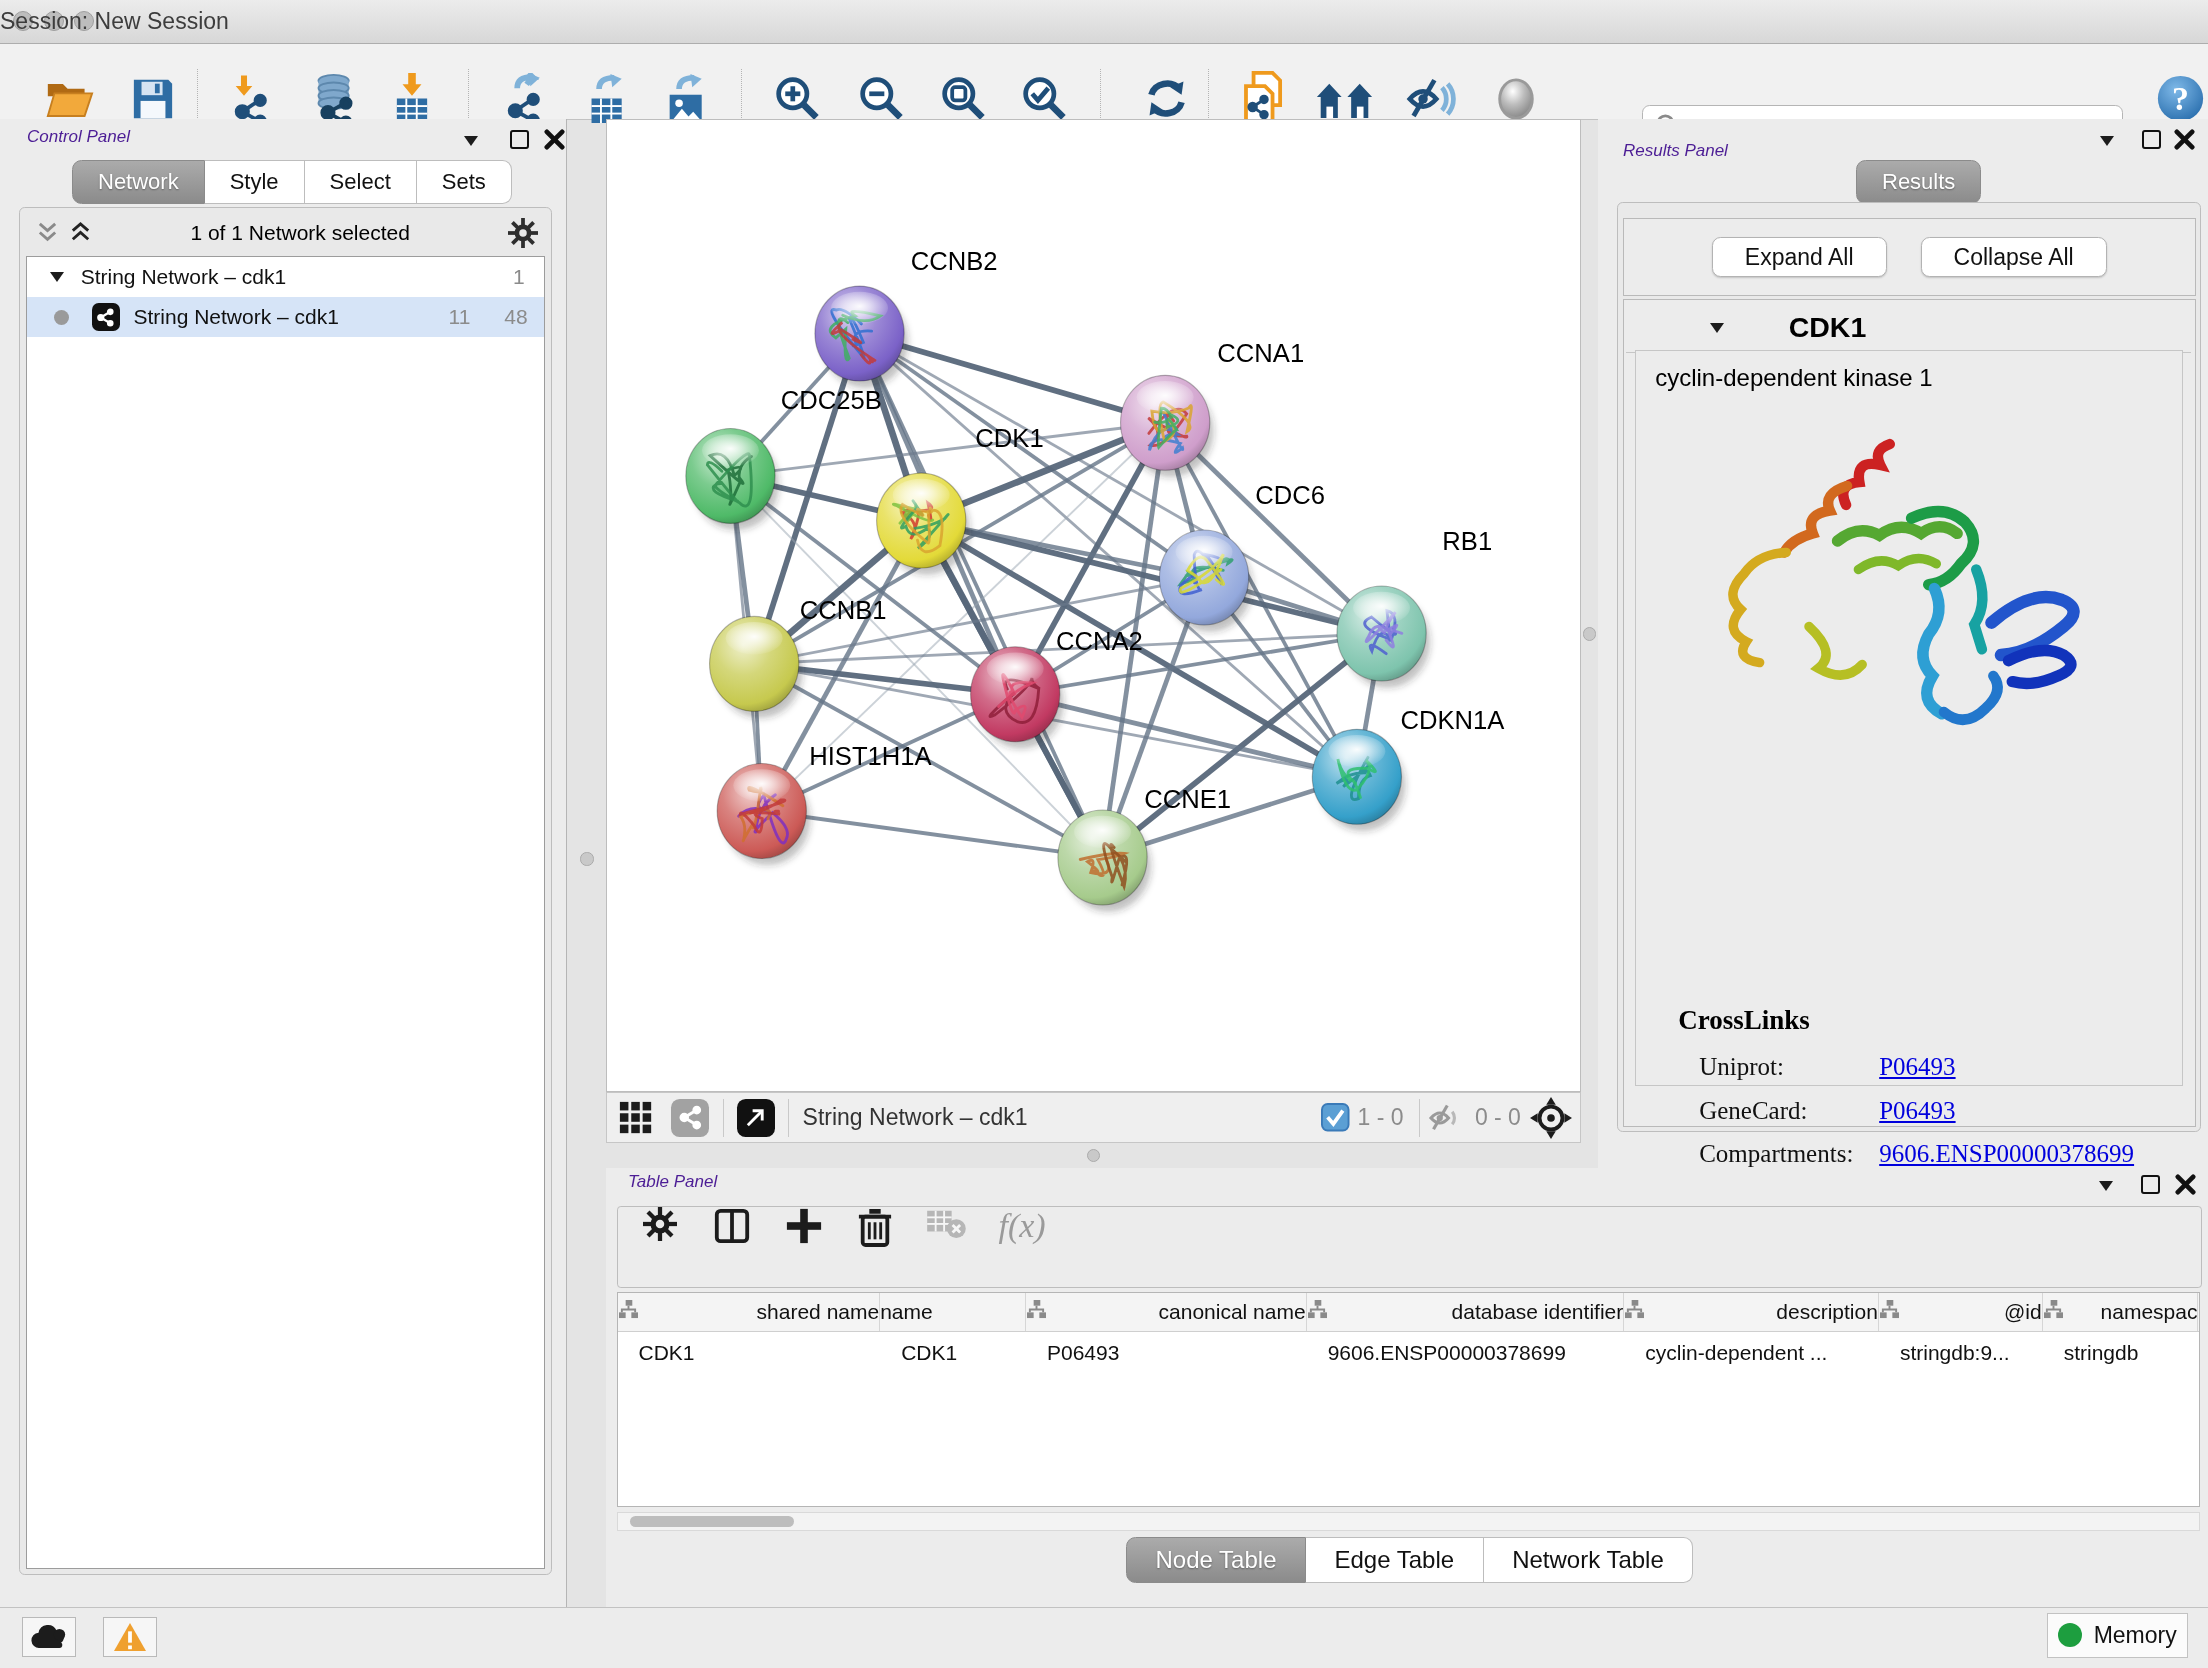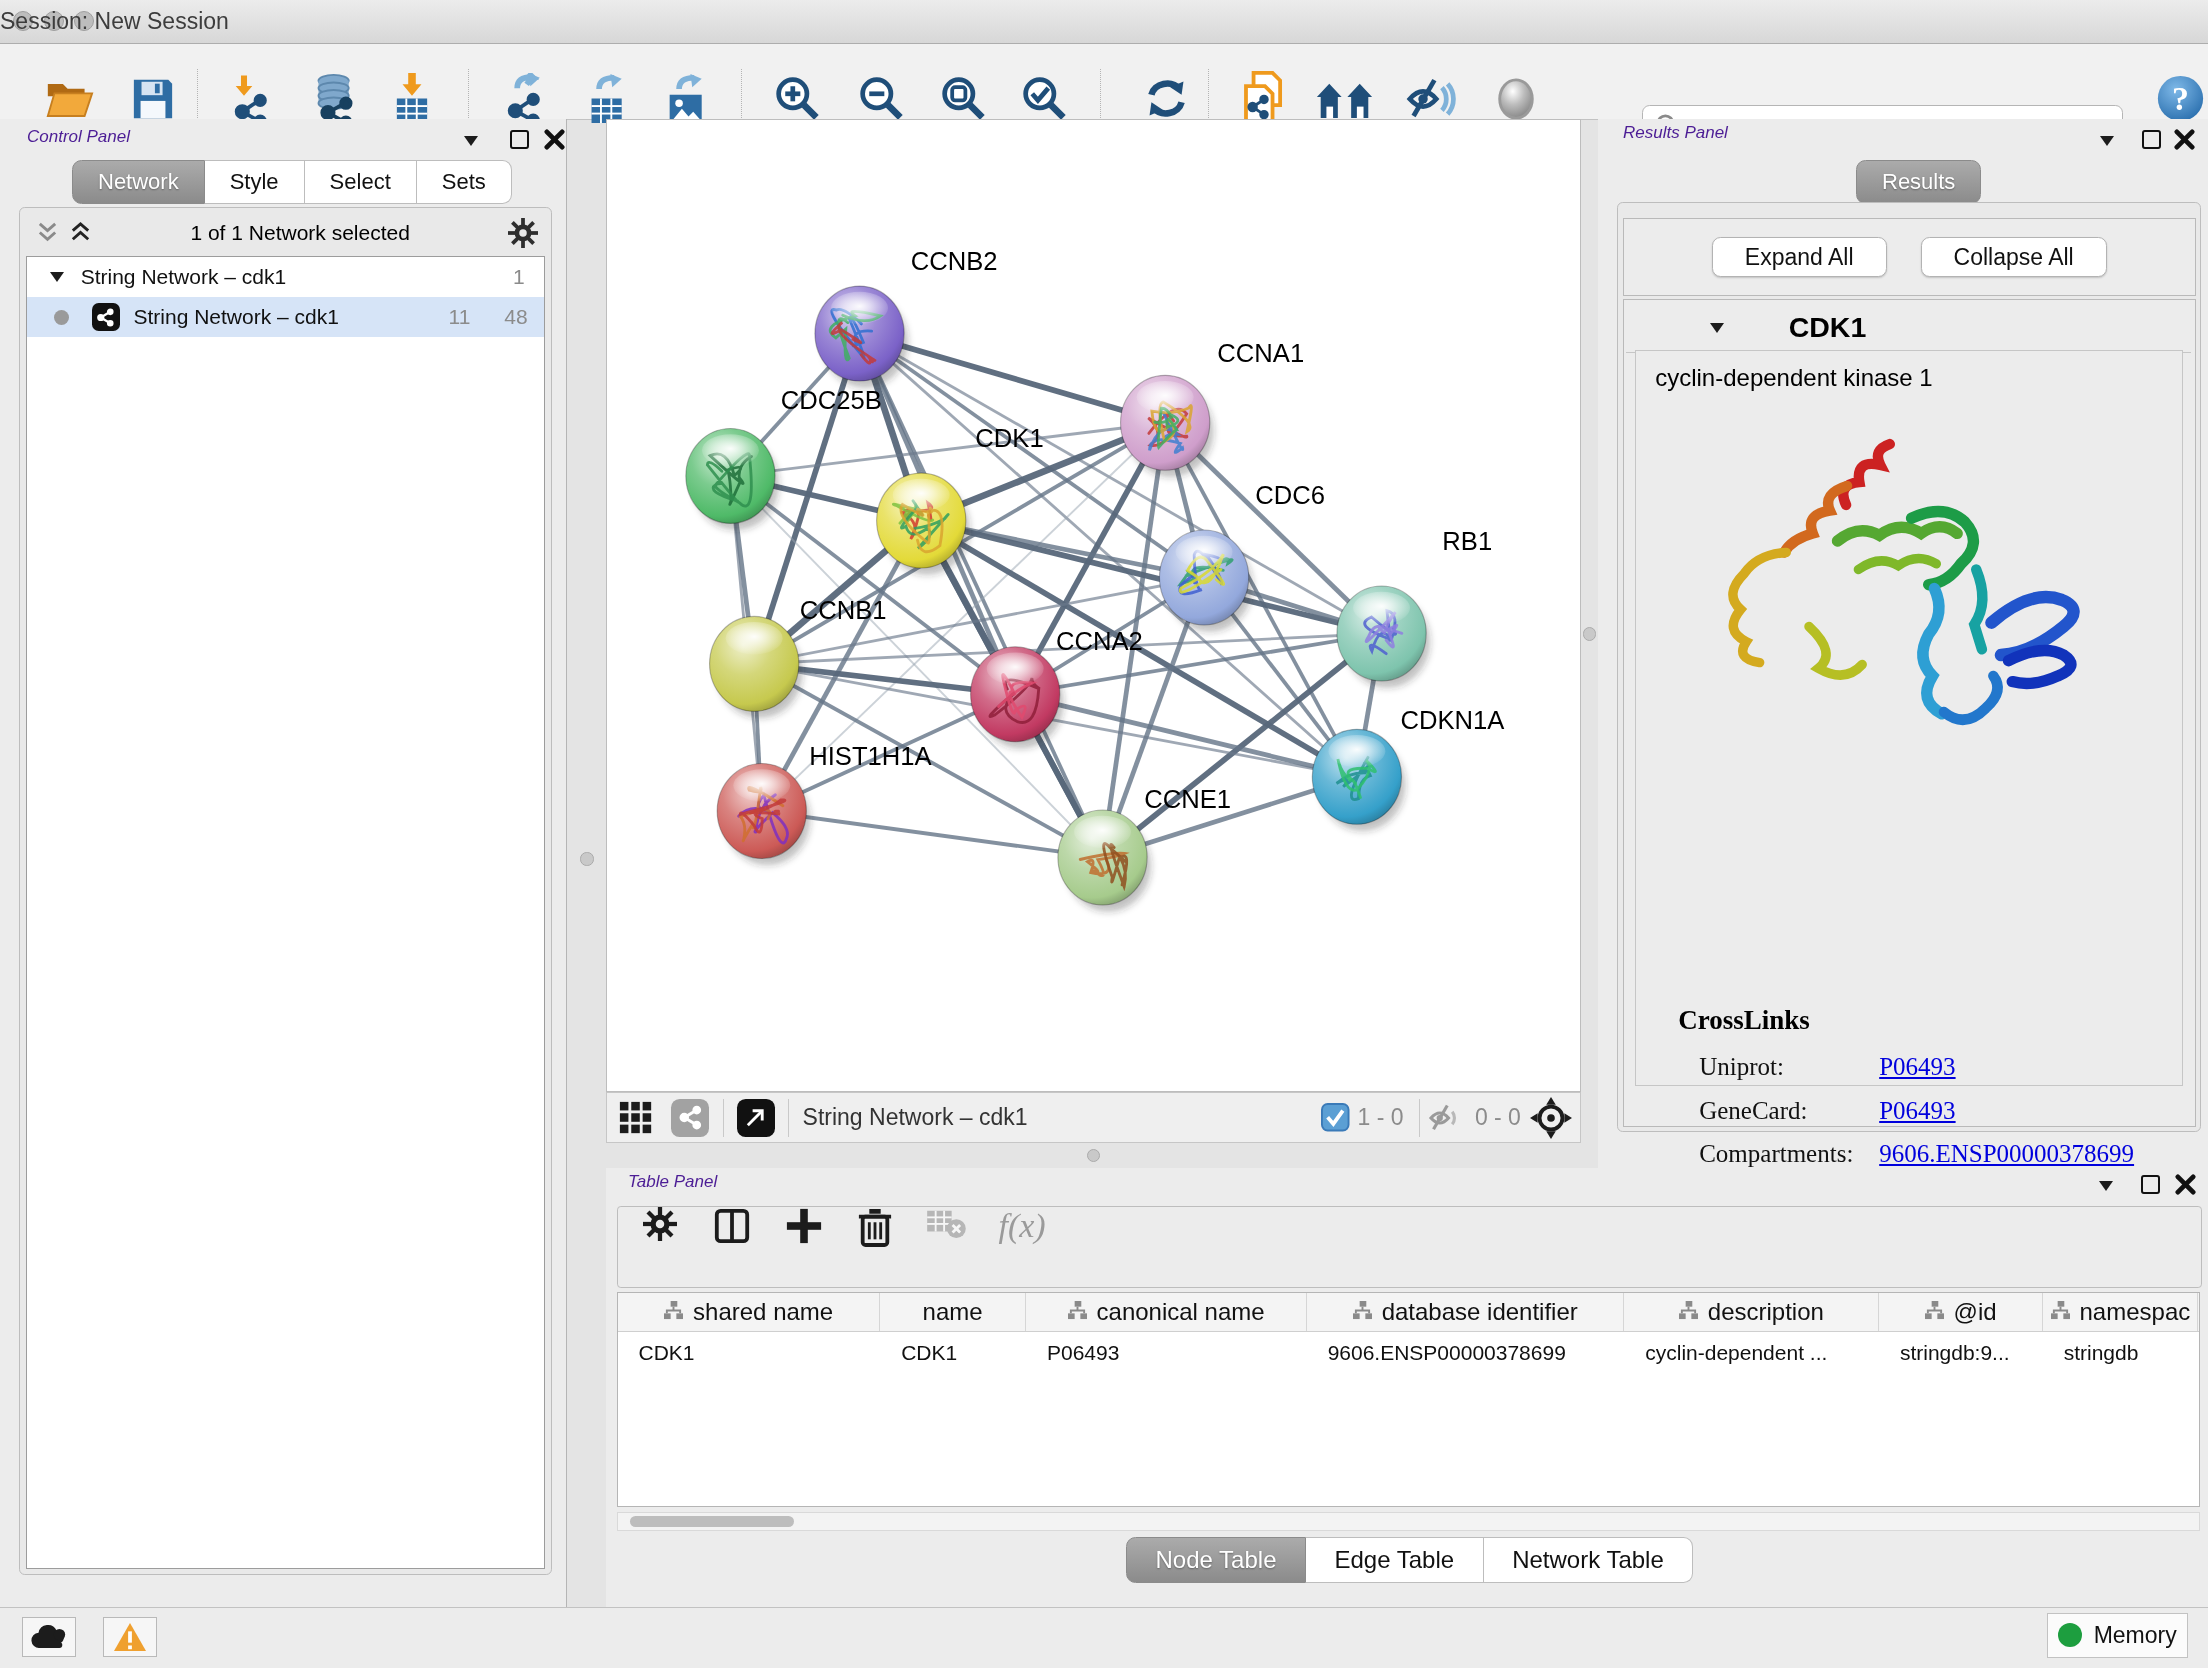--- a/index.html
+++ b/index.html
@@ -65,21 +65,21 @@
   .xl-row{position:absolute;left:0;width:100%;font-family:"Liberation Serif",serif;font-size:25px;color:#111;}
   .xl-label{position:absolute;left:63px;}
   .xl-val{position:absolute;left:243px;color:#0000dd;text-decoration:underline;}
   
   #table-panel{left:606px;top:1168px;width:1603px;height:439px;background:#ececec;}
   #tp-toolbar{position:absolute;left:10.5px;top:38px;width:1583px;height:80px;background:#ececec;
     border:1px solid #bdbdbd;border-radius:3.8px;display:flex;align-items:flex-start;}
   #tp-table{position:absolute;left:10.5px;top:124px;width:1583px;height:215px;background:#fff;
     border:1px solid #b5b5b5;box-sizing:border-box;overflow:hidden;}
   #tp-header{display:flex;height:38px;background:#f4f4f4;border-bottom:1px solid #cfcfcf;}
-  .th{display:flex;align-items:center;justify-content:center;gap:8.6px;font-size:24px;color:#111;
+  .th{display:flex;align-items:center;justify-content:space-between;gap:8.6px;font-size:21px;color:#111;
     border-right:1px solid #d6d6d6;box-sizing:border-box;overflow:hidden;white-space:nowrap;}
   #tp-row{display:flex;height:42px;}
   .td{font-size:21px;color:#111;display:flex;align-items:center;padding-left:21px;box-sizing:border-box;
     overflow:hidden;white-space:nowrap;}
   #tp-hscroll{position:absolute;left:10.5px;top:344px;width:1583px;height:19px;background:#f3f3f3;border:1px solid #d9d9d9;box-sizing:border-box;}
   #tp-thumb{position:absolute;left:12.4px;top:2.9px;width:164px;height:11.4px;background:#bdbdbd;border-radius:5.7px;}
   #tp-tabs{position:absolute;left:520px;top:369px;}
   .tab2{height:44px;line-height:44px;padding:0 28.5px;font-size:24px;}
   
   #statusbar{left:0;top:1607px;width:2208px;height:61px;background:#ececec;border-top:1px solid #c2c2c2;}
@@ -685,21 +685,21 @@
           </g>
         <circle cx="22" cy="22" r="4" fill="#1c1c1c"></circle>
         </svg>
     </div>
     <div id="net-strip">
         <span class="splitter-dot"></span>
       </div>
   </div>
 
   <div id="results-panel" class="abs">
-    <div style="position:absolute;left:25px;top:4px" class="panel-title">Results Panel</div>
+    <div style="position:absolute;left:25px;top:22px" class="panel-title">Results Panel</div>
     <div class="phdr-ico" style="left:502px;top:9.5px">
         <span class="tri"></span>
       </div>
     <div class="phdr-ico" style="left:544px;top:7.6px">
         <span class="float-ico"></span>
       </div>
     <div class="phdr-ico" style="left:576px;top:7.6px">
       <svg width="21" height="21" viewBox="0 0 22 22">
           <g stroke="#111" stroke-width="5" stroke-linecap="round">
         <line x1="3" y1="3" x2="19" y2="19"></line>

